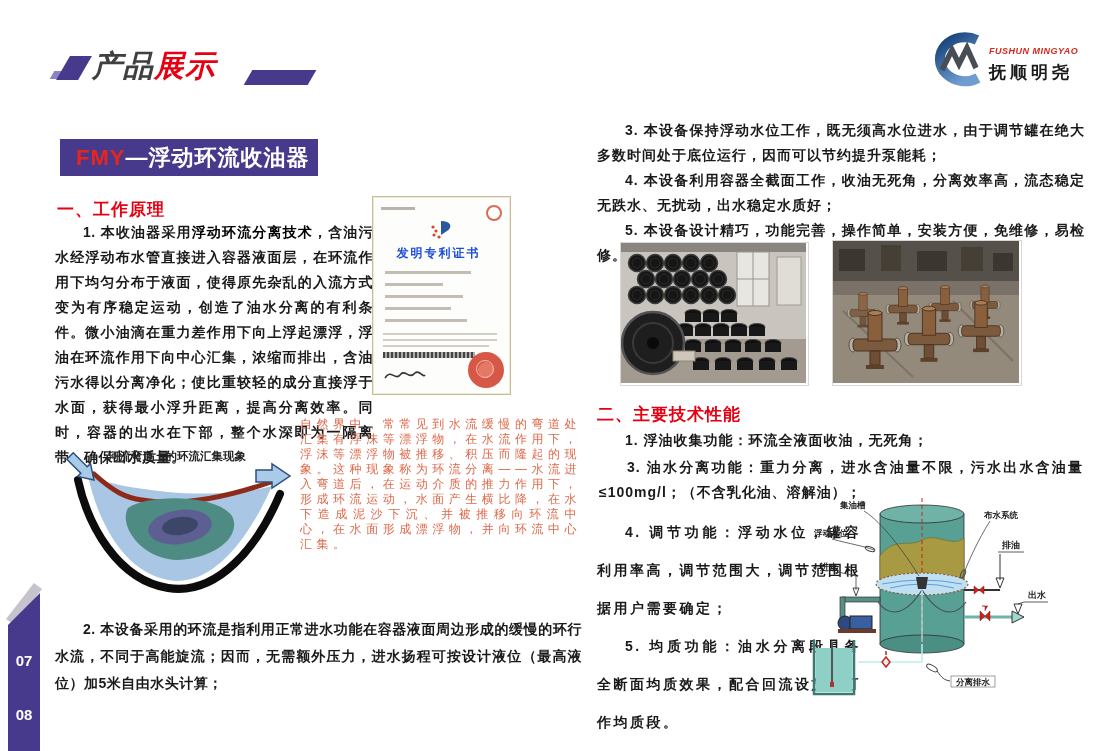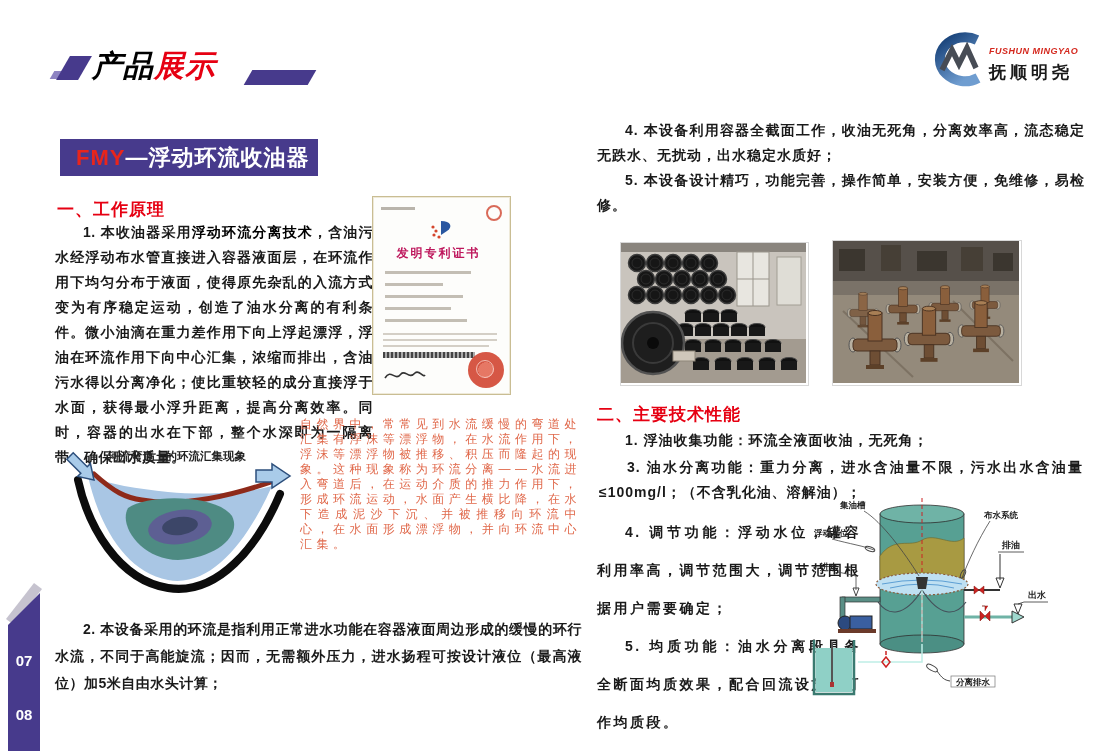--- a/index.html
+++ b/index.html
@@ -7,21 +7,21 @@
     width:1100px;height:751px;position:relative;background:#ffffff;
     font-family:"Liberation Sans","DejaVu Sans",sans-serif;overflow:hidden;
   }
   .abs{position:absolute;}
 
   
   .banner{left:52px;top:44px;width:300px;height:48px;}
   .banner .piece-a{position:absolute;left:0;top:27px;width:8px;height:8px;background:#8d83c2;transform:skewX(-30deg);}
   .banner .piece-b{position:absolute;left:11px;top:12px;width:22px;height:24px;background:#473a8c;transform:skewX(-30deg);}
   .banner .banner-text{position:absolute;left:40px;top:2px;font-size:30px;font-style:italic;font-weight:900;letter-spacing:1px;white-space:nowrap;}
-  .banner .t-purple{color:#000000;}
+  .banner .t-purple{color:#404040;}
   .banner .t-red{color:#e60012;}
   .banner .piece-c{position:absolute;left:196px;top:26px;width:64px;height:15px;background:#473a8c;transform:skewX(-30deg);}
 
   
   .logo{left:925px;top:30px;width:175px;height:66px;}
 
   
   .badge{left:60px;top:139px;width:258px;height:37px;background:#473a8c;line-height:37px;padding-left:16px;box-sizing:border-box;font-size:22px;font-weight:bold;letter-spacing:1px;white-space:nowrap;}
   .badge .fmy{color:#e8251c;}
   .badge .rest{color:#ffffff;}
@@ -37,21 +37,21 @@
   .right-items{left:597px;top:118px;width:488px;letter-spacing:1px;}
   .tech-items{left:597px;top:428px;width:488px;letter-spacing:1px;}
   .tech-45{left:597px;top:513px;width:264px;line-height:38px;letter-spacing:2.5px;}
 
   .red-note{left:300px;top:417px;width:281px;color:#e0684a;font-size:12px;line-height:15px;letter-spacing:4.5px;text-align:justify;font-weight:500;}
 
   
   .cert{left:372px;top:196px;width:137px;height:197px;background:#fdfdfb;border:1px solid #c9bd93;box-shadow:0 0 0 1px #eee9d8 inset;}
   .cert .tiny-bar{position:absolute;background:#b9b4ab;height:3px;}
   .cert .ring{position:absolute;right:8px;top:8px;width:12px;height:12px;border:2px solid #d0452f;border-radius:50%;opacity:.8;}
-  .cert .cert-title{position:absolute;left:0;right:6px;top:48px;text-align:center;font-size:12px;font-weight:bold;letter-spacing:2px;color:#be185d;white-space:nowrap;}
+  .cert .cert-title{position:absolute;left:0;right:6px;top:48px;text-align:center;font-size:12px;font-weight:bold;letter-spacing:2px;color:#1d4ed8;white-space:nowrap;}
   .cert .line{position:absolute;left:12px;height:3px;background:#c3beb4;}
   .cert .pline{position:absolute;left:10px;height:2px;background:#d4cfc6;}
   .cert .barcode{position:absolute;left:10px;bottom:36px;width:92px;height:6px;background:repeating-linear-gradient(90deg,#444 0 2px,#aaa 2px 4px);}
   .cert .seal{position:absolute;right:6px;bottom:6px;width:36px;height:36px;border-radius:50%;background:radial-gradient(circle at 50% 50%, #e2604a 0 30%, #cf3a25 31% 100%);opacity:.85;}
   .cert .seal-inner{position:absolute;right:16px;bottom:16px;width:16px;height:16px;border-radius:50%;border:1px solid #fbe4de;opacity:.7;}
 
   
   .photo{border:1px solid #d8d8d8;}
   .photo1{left:620px;top:242px;width:187px;height:142px;}
   .photo2{left:832px;top:240px;width:188px;height:144px;}
@@ -119,20 +119,21 @@
   <div class="pline" style="top:148px;width:106px;"></div>
   <div class="barcode"></div>
   <svg width="44" height="18" style="position:absolute;left:10px;bottom:10px;">
     <path d="M2,12 C8,2 12,16 18,8 C22,3 26,14 32,7 C36,3 40,12 42,9" stroke="#333" stroke-width="1.6" fill="none"></path>
   </svg>
   <div class="seal"></div>
   <div class="seal-inner"></div>
 </div>
 
 <div class="abs body-text right-items">
+  <p class="indent" style="margin:0;">3. 本设备保持浮动水位工作，既无须高水位进水，由于调节罐在绝大多数时间处于底位运行，因而可以节约提升泵能耗；</p>
   <p class="indent" style="margin:0;">4. 本设备利用容器全截面工作，收油无死角，分离效率高，流态稳定无跌水、无扰动，出水稳定水质好；</p>
   <p class="indent" style="margin:0;">5. 本设备设计精巧，功能完善，操作简单，安装方便，免维修，易检修。</p>
 </div>
 
 <div class="abs photo photo1">
   <svg width="185" height="140" viewBox="0 0 185 140">
     <defs>
       <g id="drum">
           <circle r="8.5" fill="#161616" stroke="#3d3d3d" stroke-width="1.5"></circle>
           <circle r="5" fill="none" stroke="#2c2c2c" stroke-width="1"></circle>

